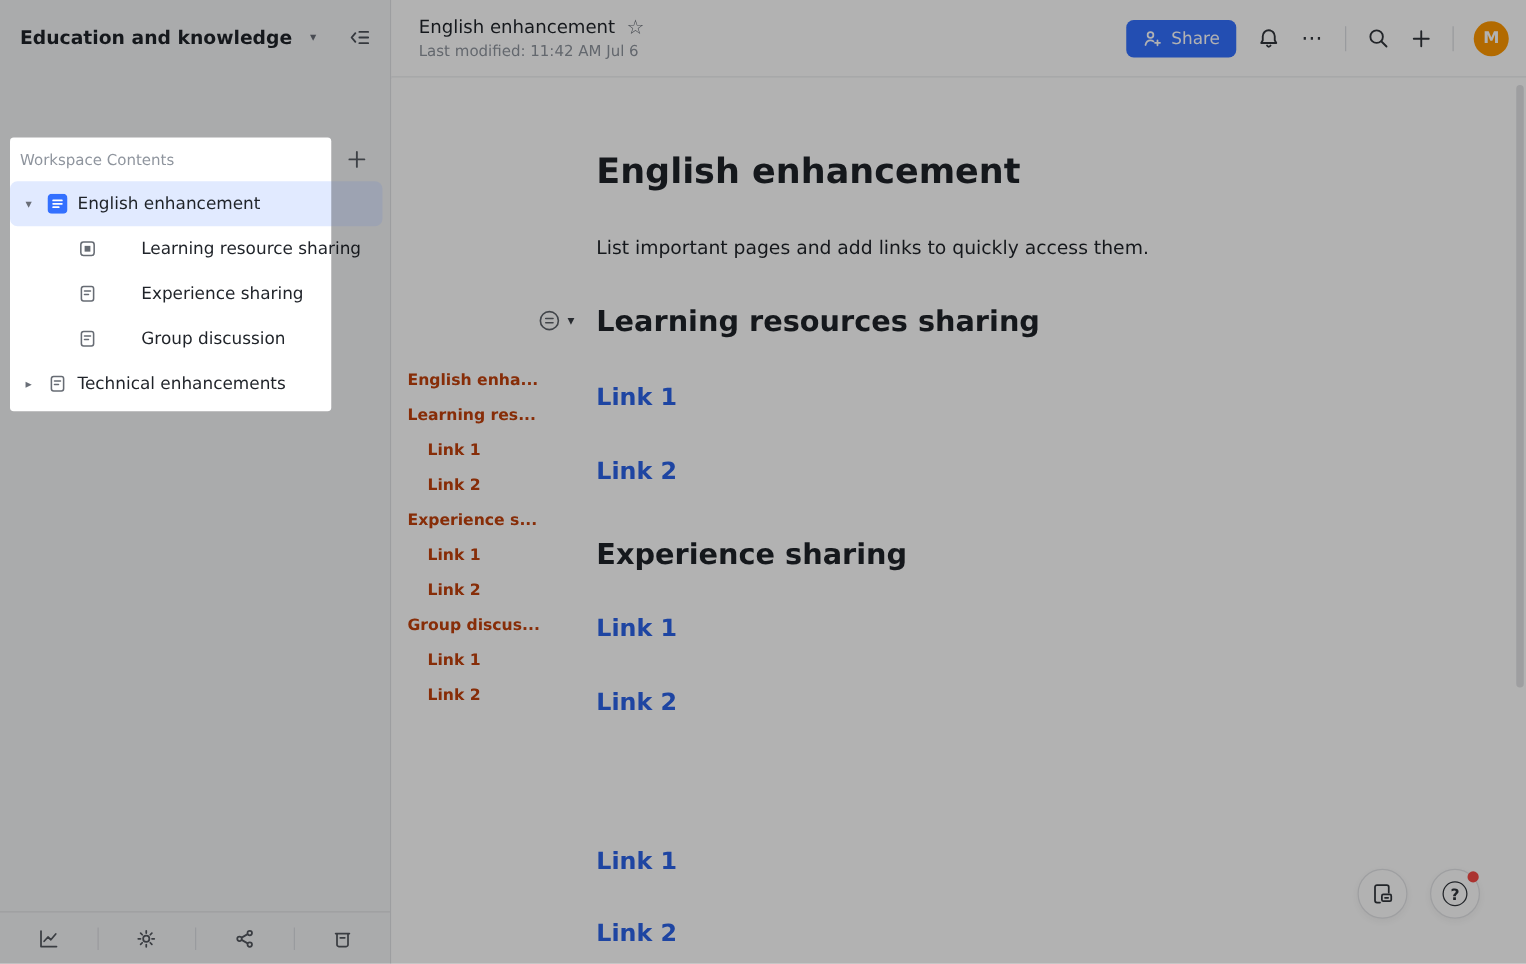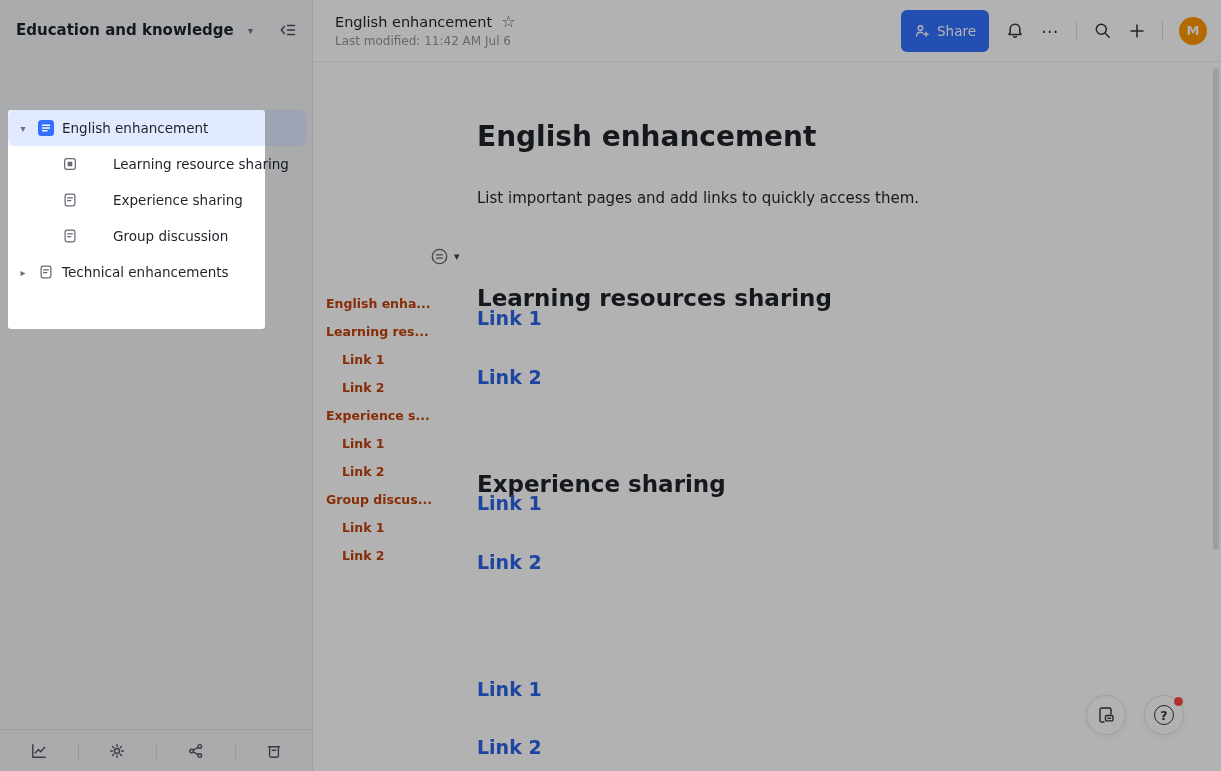--- a/index.html
+++ b/index.html
@@ -65,21 +65,21 @@
     border-bottom:1px solid #ebedef; background:#fff;
     display:flex; align-items:center;
   }
   .tb-left { margin-left:22px; }
   .tb-title-row { display:flex; align-items:center; gap:9px; }
   .tb-title { font-size:14.5px; font-weight:500; color:#1f2329; }
   .tb-star { font-size:16px; color:#696e77; cursor:pointer; line-height:1; }
   .tb-modified { font-size:12px; color:#8f959e; margin-top:4px; }
   .tb-right { margin-left:auto; display:flex; align-items:center; gap:16px; padding-right:14px; }
   .share-btn {
-    background:#3370ff; color:#fff; border:none; border-radius:6px; height:42px;
+    background:#3370ff; color:#fff; border:none; border-radius:6px; height:30px;
     padding:0 13px; font-size:13.5px; display:flex; align-items:center; gap:7px; cursor:pointer;
     font-family:"DejaVu Sans","Liberation Sans",sans-serif;
   }
   .tb-icon { color:#31353b; cursor:pointer; }
   .tb-ellipsis { font-size:17px; letter-spacing:2px; color:#31353b; cursor:pointer; }
   .tb-div { width:1px; height:20px; background:#dcdee2; }
   .avatar {
     width:28px; height:28px; border-radius:50%; background:#ff9900; color:#fff;
     font-size:13px; font-weight:bold; display:flex; align-items:center; justify-content:center;
     cursor:pointer;
@@ -93,21 +93,21 @@
   }
   .toc { position:absolute; left:13px; top:227px; width:110px; }
   .toc-item {
     height:28px; line-height:28px; font-size:12.5px; color:#c2410c;
     white-space:nowrap; cursor:pointer;font-weight:bold;
   }
   .toc-item.ind { padding-left:16px; }
 
   .doc-h1 { position:absolute; left:164px; font-size:28px; font-weight:bold; color:#1f2329; }
   .doc-p  { position:absolute; left:164px; font-size:15px; color:#1f2329; }
-  .doc-h2 { position:absolute; left:164px; font-size:23px; font-weight:bold; color:#1f2329; line-height:30px;margin-top:40px; }
+  .doc-h2 { position:absolute; left:164px; font-size:23px; font-weight:bold; color:#1f2329; line-height:30px; }
   .doc-link {
     position:absolute; left:164px; font-size:19px; font-weight:bold; color:#2c63e8;
     line-height:24px; text-decoration:none; cursor:pointer;
   }
   .h2-marker {
     position:absolute; left:117px; top:184px; display:flex; align-items:center; gap:5px;
     color:#5f646b; cursor:pointer;
   }
   .h2-marker .mcaret { font-size:11px; color:#3a3e45; }
 
@@ -180,20 +180,28 @@
         <path d="M3.5 4.8h11M4.6 4.8v9a1.4 1.4 0 0 0 1.4 1.4h6a1.4 1.4 0 0 0 1.4-1.4v-9"></path>
         <path d="M7.2 8.2h3.6"></path>
       </svg>
     </span>
   </div>
 </div>
 
 <div class="panel-bg"></div>
 
 <div class="tree">
+  <div class="tree-head">
+    <span class="tree-head-label">Workspace Contents</span>
+    <span class="tree-add">
+      <svg width="17" height="17" viewBox="0 0 17 17" fill="none" stroke="currentColor" stroke-width="1.5" stroke-linecap="round">
+        <path d="M8.5 2.5v12M2.5 8.5h12"></path>
+      </svg>
+    </span>
+  </div>
 
   <div class="tree-row selected">
     <span class="tw">▾</span>
     <span class="tree-icon">
       <svg width="16" height="16" viewBox="0 0 16 16">
         <rect width="16" height="16" rx="3.5" fill="#3370ff"></rect>
         <path d="M4.5 5.3h7M4.5 8h7M4.5 10.7h4.5" stroke="#fff" stroke-width="1.4" stroke-linecap="round"></path>
       </svg>
     </span>
     <span class="lbl">English enhancement</span>

